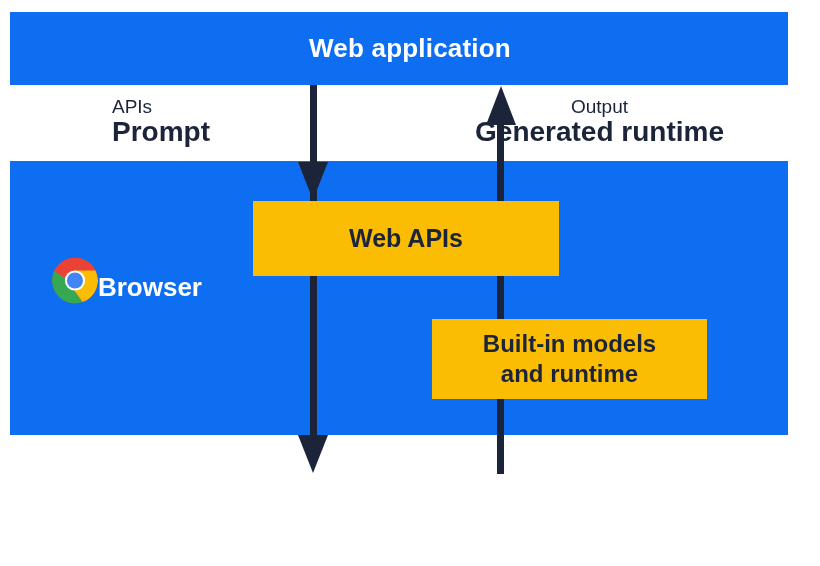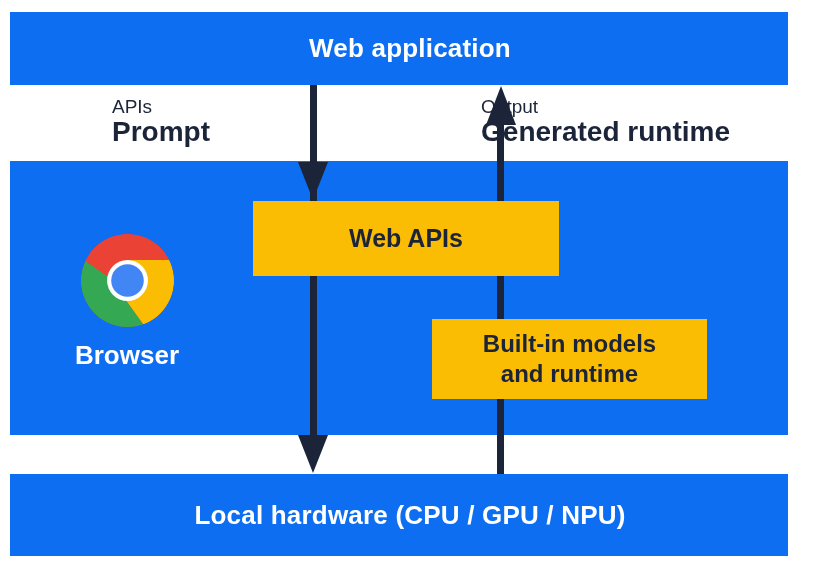--- a/index.html
+++ b/index.html
@@ -25,21 +25,21 @@
   .band-label{
     color:#fff;font-weight:700;font-size:26px;letter-spacing:0.2px;
   }
   #band-top{top:12px;height:73px;}
   #band-middle{top:161px;height:274px;justify-content:flex-start;}
   #band-bottom{top:474px;height:82px;}
 
   
   .io-block{position:absolute;top:95px;color:var(--navy);z-index:1;}
   #io-input{left:112px;text-align:left;}
-  #io-output{right:58px;text-align:left;}
+  #io-output{right:64px;text-align:center;}
   .io-title{font-size:19px;font-weight:400;line-height:24px;}
   .io-value{font-size:28px;font-weight:700;line-height:26px;}
 
   
   .v-line{position:absolute;width:7px;background:var(--navy);z-index:1;}
   #down-line{left:310px;top:85px;height:358px;}
   #up-line{left:497px;top:122px;height:352px;}
   .arrow-head{position:absolute;width:0;height:0;z-index:1;}
   #down-head-1{
     left:298px;top:162px;
@@ -62,21 +62,21 @@
     position:absolute;background:var(--yellow);
     display:flex;flex-direction:column;align-items:center;justify-content:center;
     z-index:2;color:var(--navy);font-weight:700;text-align:center;
   }
   #web-apis-box{left:253px;top:201px;width:306px;height:75px;font-size:25px;}
   #builtin-box{left:432px;top:319px;width:275px;height:80px;font-size:24px;line-height:30px;}
 
   
   #browser-cell{
     position:absolute;left:52px;top:234px;width:150px;
-    display:flex;flex-direction:column;align-items:center;z-index:2;
+    display:flex;flex-direction:row;align-items:center;z-index:2;
   }
   #chrome-logo{width:93px;height:93px;display:block;}
   #browser-label{
     margin-top:13px;color:#fff;font-weight:700;font-size:26px;
   }
 </style>
 </head>
 <body>
 
 <div id="canvas">
@@ -126,17 +126,14 @@
   </div>
 
   <div class="yellow-box" id="web-apis-box">
     <span>Web APIs</span>
   </div>
   <div class="yellow-box" id="builtin-box">
     <span>Built-in models</span>
     <span>and runtime</span>
   </div>
 
-  <div class="band" id="band-bottom">
-    <div class="band-label">Local hardware (CPU / GPU / NPU)</div>
-  </div>
 
 </div>
 
 </body></html>

